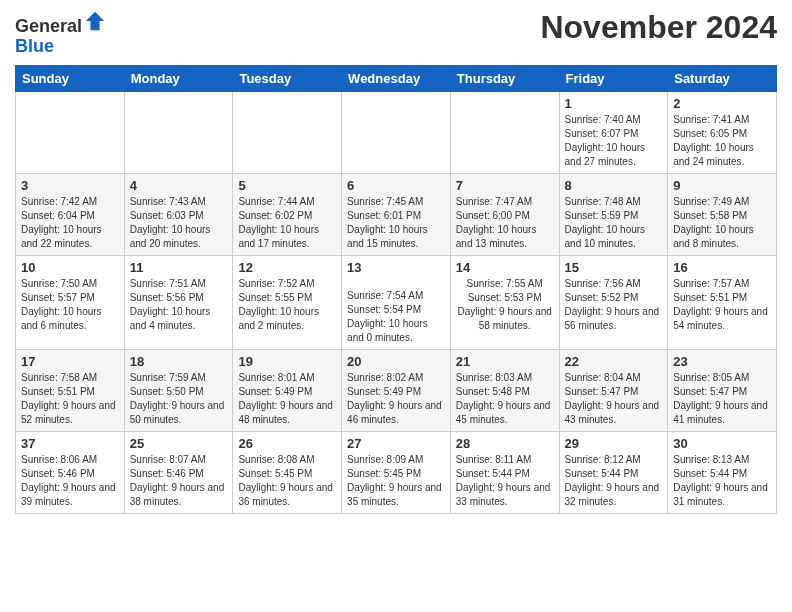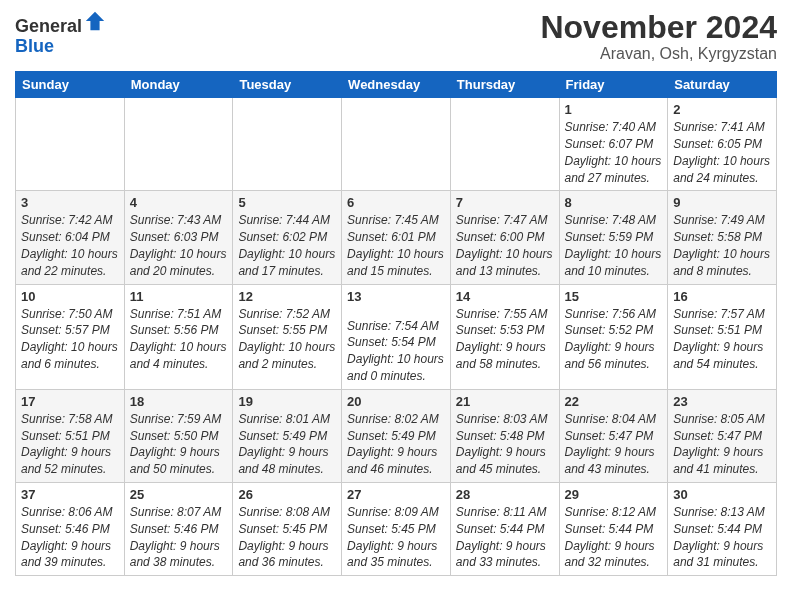--- a/index.html
+++ b/index.html
@@ -71,24 +71,23 @@
       color: #333;
       height: 78px;
     }
     .day-number {
       font-size: 13px;
       font-weight: bold;
       display: block;
       margin-bottom: 2px;
     }
     .day-info {
-      font-size: 12px;
+      font-size: 10px;
       line-height: 1.4;
       color: #333;
-      font-style: italic;
     }
     tr:nth-child(even) td {
       background-color: #f5f5f5;
     }
     tr:nth-child(odd) td {
       background-color: #fff;
     }
     .empty-cell {
       background-color: #fff !important;
     }
@@ -105,21 +104,20 @@
               <polygon points="12,2 22,12 17,12 17,22 7,22 7,12 2,12" fill="#1565c0"></polygon>
             </svg>
         </div>
         <div class="logo-text">
           <span class="logo-blue">Blue</span>
         </div>
       </div>
     </div>
     <div class="title-section">
       <div class="month-title">November 2024</div>
-      <div class="location">Aravan, Osh, Kyrgyzstan</div>
     </div>
   </div>
 
   <table>
     <thead>
       <tr>
         <th>Sunday</th>
         <th>Monday</th>
         <th>Tuesday</th>
         <th>Wednesday</th>
@@ -212,21 +210,21 @@
 Daylight: 10 hours and 2 minutes.</div>
           </td>
           <td>
             <span class="day-number">13</span>
             <div class="day-info" style="white-space: pre-line; margin-top: 14px;">Sunrise: 7:54 AM
 Sunset: 5:54 PM
 Daylight: 10 hours and 0 minutes.</div>
           </td>
           <td>
             <span class="day-number">14</span>
-            <div class="day-info" style="white-space: pre-line;">Sunrise: 7:55 AM
+            <div class="day-info" style="white-space: pre-line; text-align: center;">Sunrise: 7:55 AM
 Sunset: 5:53 PM
 Daylight: 9 hours and 58 minutes.</div>
           </td>
           <td>
             <span class="day-number">15</span>
             <div class="day-info" style="white-space: pre-line;">Sunrise: 7:56 AM
 Sunset: 5:52 PM
 Daylight: 9 hours and 56 minutes.</div>
           </td>
           <td>

